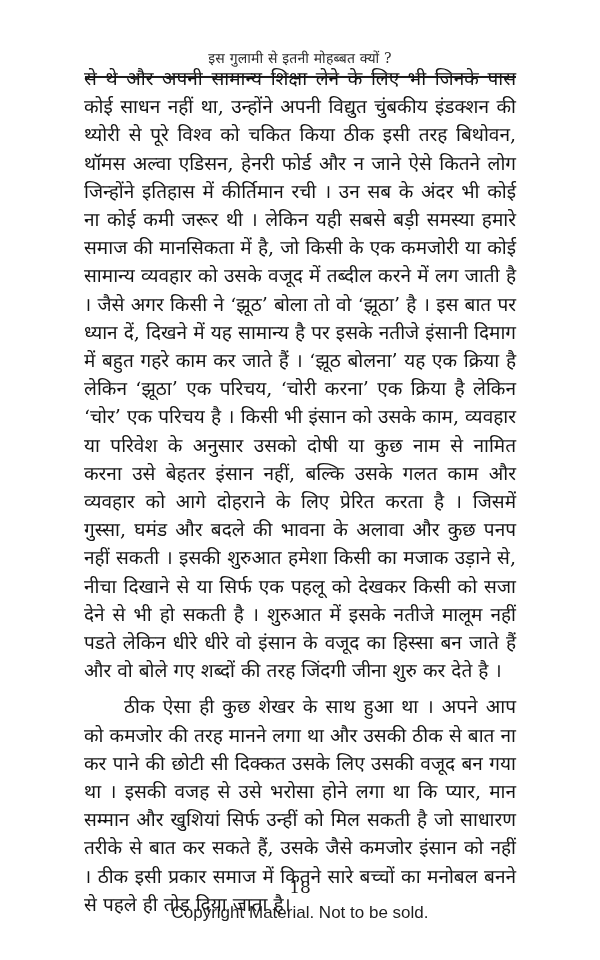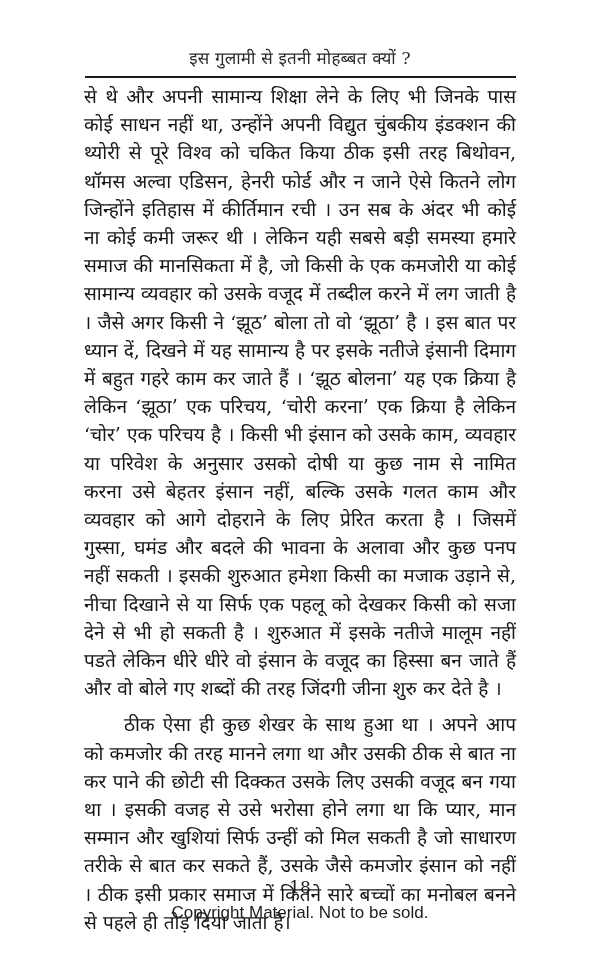--- a/index.html
+++ b/index.html
@@ -15,36 +15,36 @@
     overflow: hidden;
     color: #161616;
   }
   .running-head {
     position: absolute;
     top: 50px;
     left: 84px;
     right: 84px;
     text-align: center;
     font-family: "DejaVu Serif", "Liberation Serif", serif;
-    font-size: 17px;
+    font-size: 14px;
     line-height: 16px;
     color: #2a2a2a;
     letter-spacing: 0.2px;
   }
   .head-rule {
     position: absolute;
     top: 76px;
     left: 85px;
     width: 431px;
     height: 0;
     border-top: 2px solid #1c1c1c;
   }
   .page-body {
     position: absolute;
-    top: 82px;
+    top: 64px;
     left: 84px;
     width: 432px;
     font-family: "DejaVu Serif", "Liberation Serif", serif;
     font-size: 19px;
     line-height: 28.2px;
     text-align: justify;
     text-justify: inter-word;
     color: #141414;
   }
   .para {

